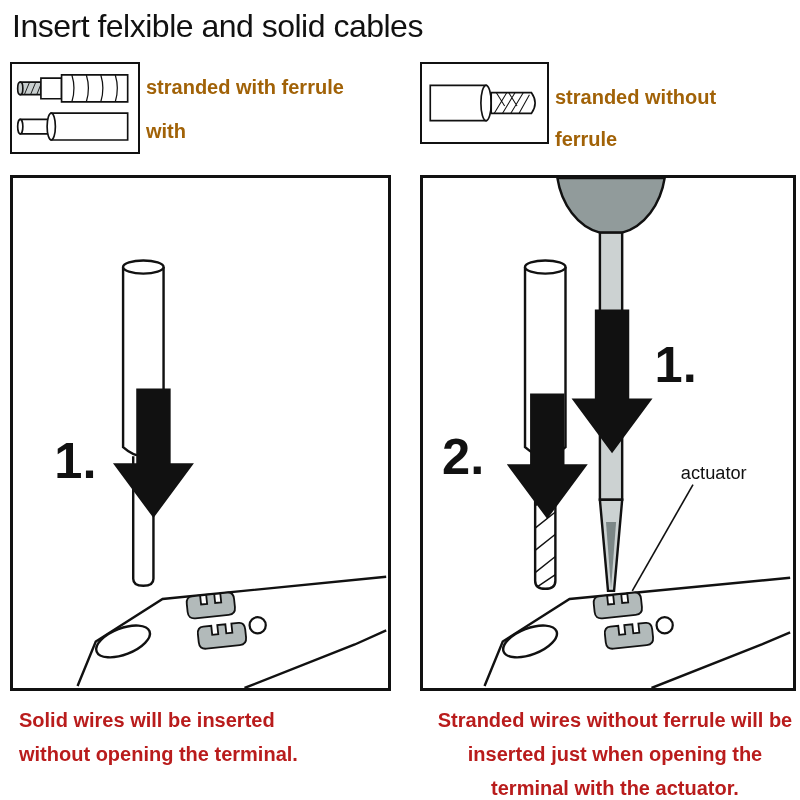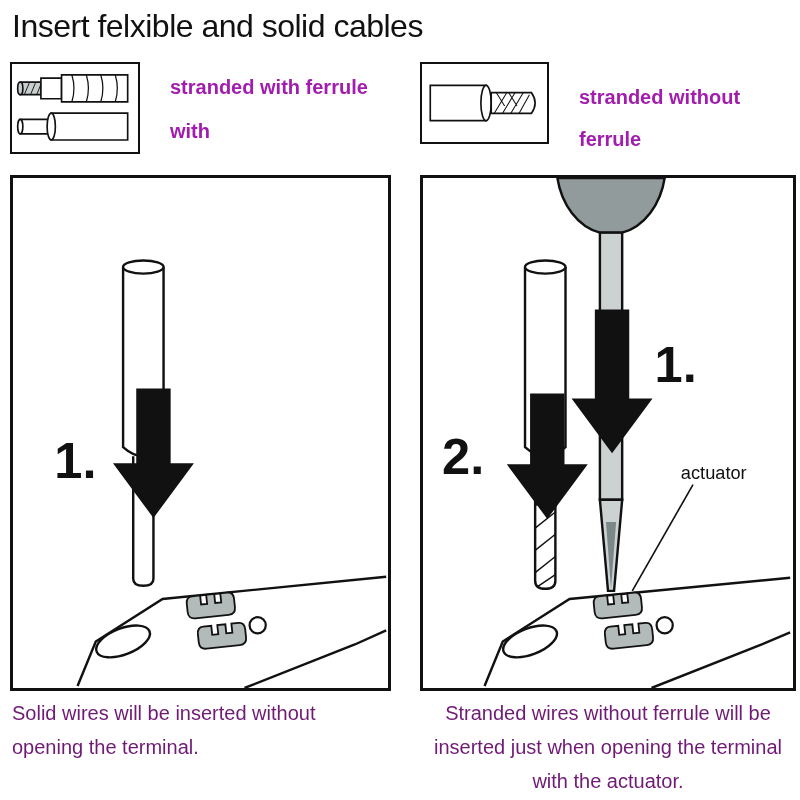--- a/index.html
+++ b/index.html
@@ -8,29 +8,29 @@
     font-family:"Liberation Sans",sans-serif;position:relative;overflow:hidden;
   }
   .title{
     position:absolute;left:12px;top:8px;font-size:32px;font-weight:normal;
     letter-spacing:-0.5px;white-space:nowrap;
   }
   .legend-box{position:absolute;border:2px solid #111;background:#fff;}
   #legend-box-left{left:10px;top:62px;width:126px;height:88px;}
   #legend-box-right{left:420px;top:62px;width:125px;height:78px;}
   .legend-box svg{display:block;width:100%;height:100%;}
-  .legend-label{position:absolute;font-size:20px;font-weight:bold;color:#a21caf;margin-left:24px;}
+  .legend-label{position:absolute;font-size:20px;font-weight:bold;color:#a16207;}
   #lbl-ferrule{left:146px;top:76px;}
   #lbl-solid{left:146px;top:120px;}
   #lbl-stranded{left:555px;top:76px;width:186px;line-height:42px;}
   .panel{position:absolute;border:3px solid #111;background:#fff;}
   #panel-left{left:10px;top:175px;width:375px;height:510px;}
   #panel-right{left:420px;top:175px;width:370px;height:510px;}
   .panel svg{display:block;width:100%;height:100%;}
-  .caption{position:absolute;font-size:20px;font-weight:normal;line-height:34px;color:#701a75;margin:0;}
+  .caption{position:absolute;font-size:20px;font-weight:bold;line-height:34px;color:#b91c1c;margin:7px;}
   #caption-left{left:12px;top:696px;width:306px;}
   #caption-right{left:422px;top:696px;width:372px;text-align:center;}
   svg text{font-family:"Liberation Sans",sans-serif;fill:#111;}
 </style>
 </head>
 <body>
 
 <div class="title">Insert felxible and solid cables</div>
 
 <div class="legend-box" id="legend-box-left">

